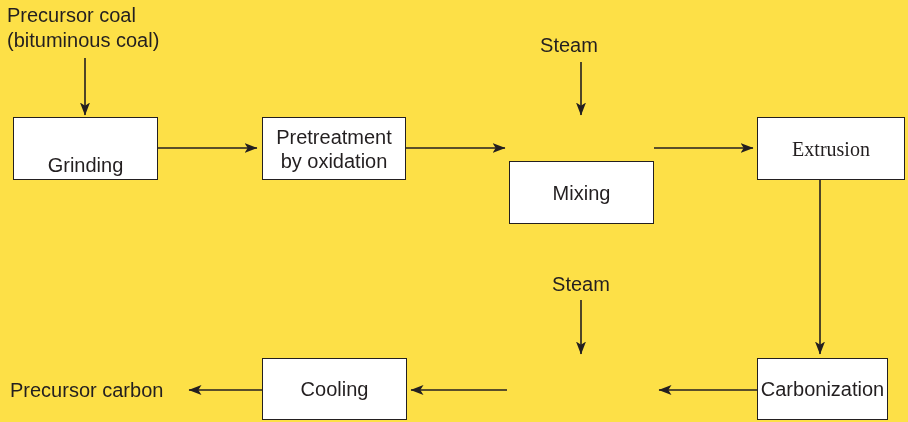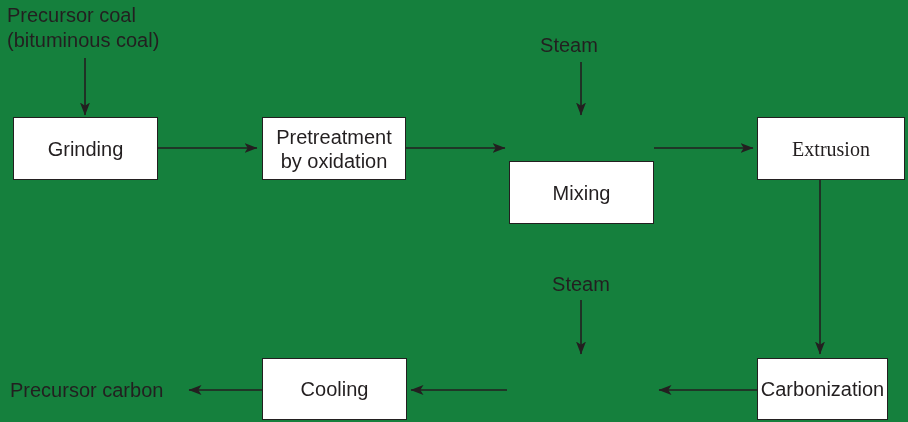--- a/index.html
+++ b/index.html
@@ -5,21 +5,21 @@
   html, body {
     margin: 0;
     padding: 0;
     background: #ffffff;
     font-family: "Liberation Sans", sans-serif;
   }
   .canvas {
     position: relative;
     width: 908px;
     height: 422px;
-    background: #15803d;
+    background: #fde047;
     overflow: hidden;
     color: #231f20;
   }
   .arrows {
     position: absolute;
     left: 0;
     top: 0;
     width: 908px;
     height: 422px;
     pointer-events: none;
@@ -40,21 +40,21 @@
   }
   .flabel {
     position: absolute;
     font-size: 20px;
     line-height: 25px;
     color: #231f20;
     white-space: nowrap;
   }
   .flabel.center { text-align: center; }
   
-  #box-grinding      { left: 13px;  top: 117px; width: 145px; height: 63px; }
+  #box-grinding      { left: 13px;  top: 117px; width: 145px; height: 63px; align-items: flex-end; }
   #box-pretreatment  { left: 262px; top: 117px; width: 144px; height: 63px; }
   #box-mixing        { left: 509px; top: 117px; width: 145px; height: 63px; margin-top: 44px; }
   #box-extrusion     { left: 757px; top: 117px; width: 148px; height: 63px; font-family: Liberation Serif, serif; }
   #box-cooling       { left: 262px; top: 358px; width: 145px; height: 62px; }
   #box-activation    { left: 507px; top: 358px; width: 148px; height: 62px; }
   #box-carbonization { left: 757px; top: 358px; width: 131px; height: 62px; }
   
   #label-precursor { left: 7px;  top: 3px; }
   #label-binder    { left: 529px; top: 33px;  width: 80px; }
   #label-steam     { left: 541px; top: 272px; width: 80px; }

